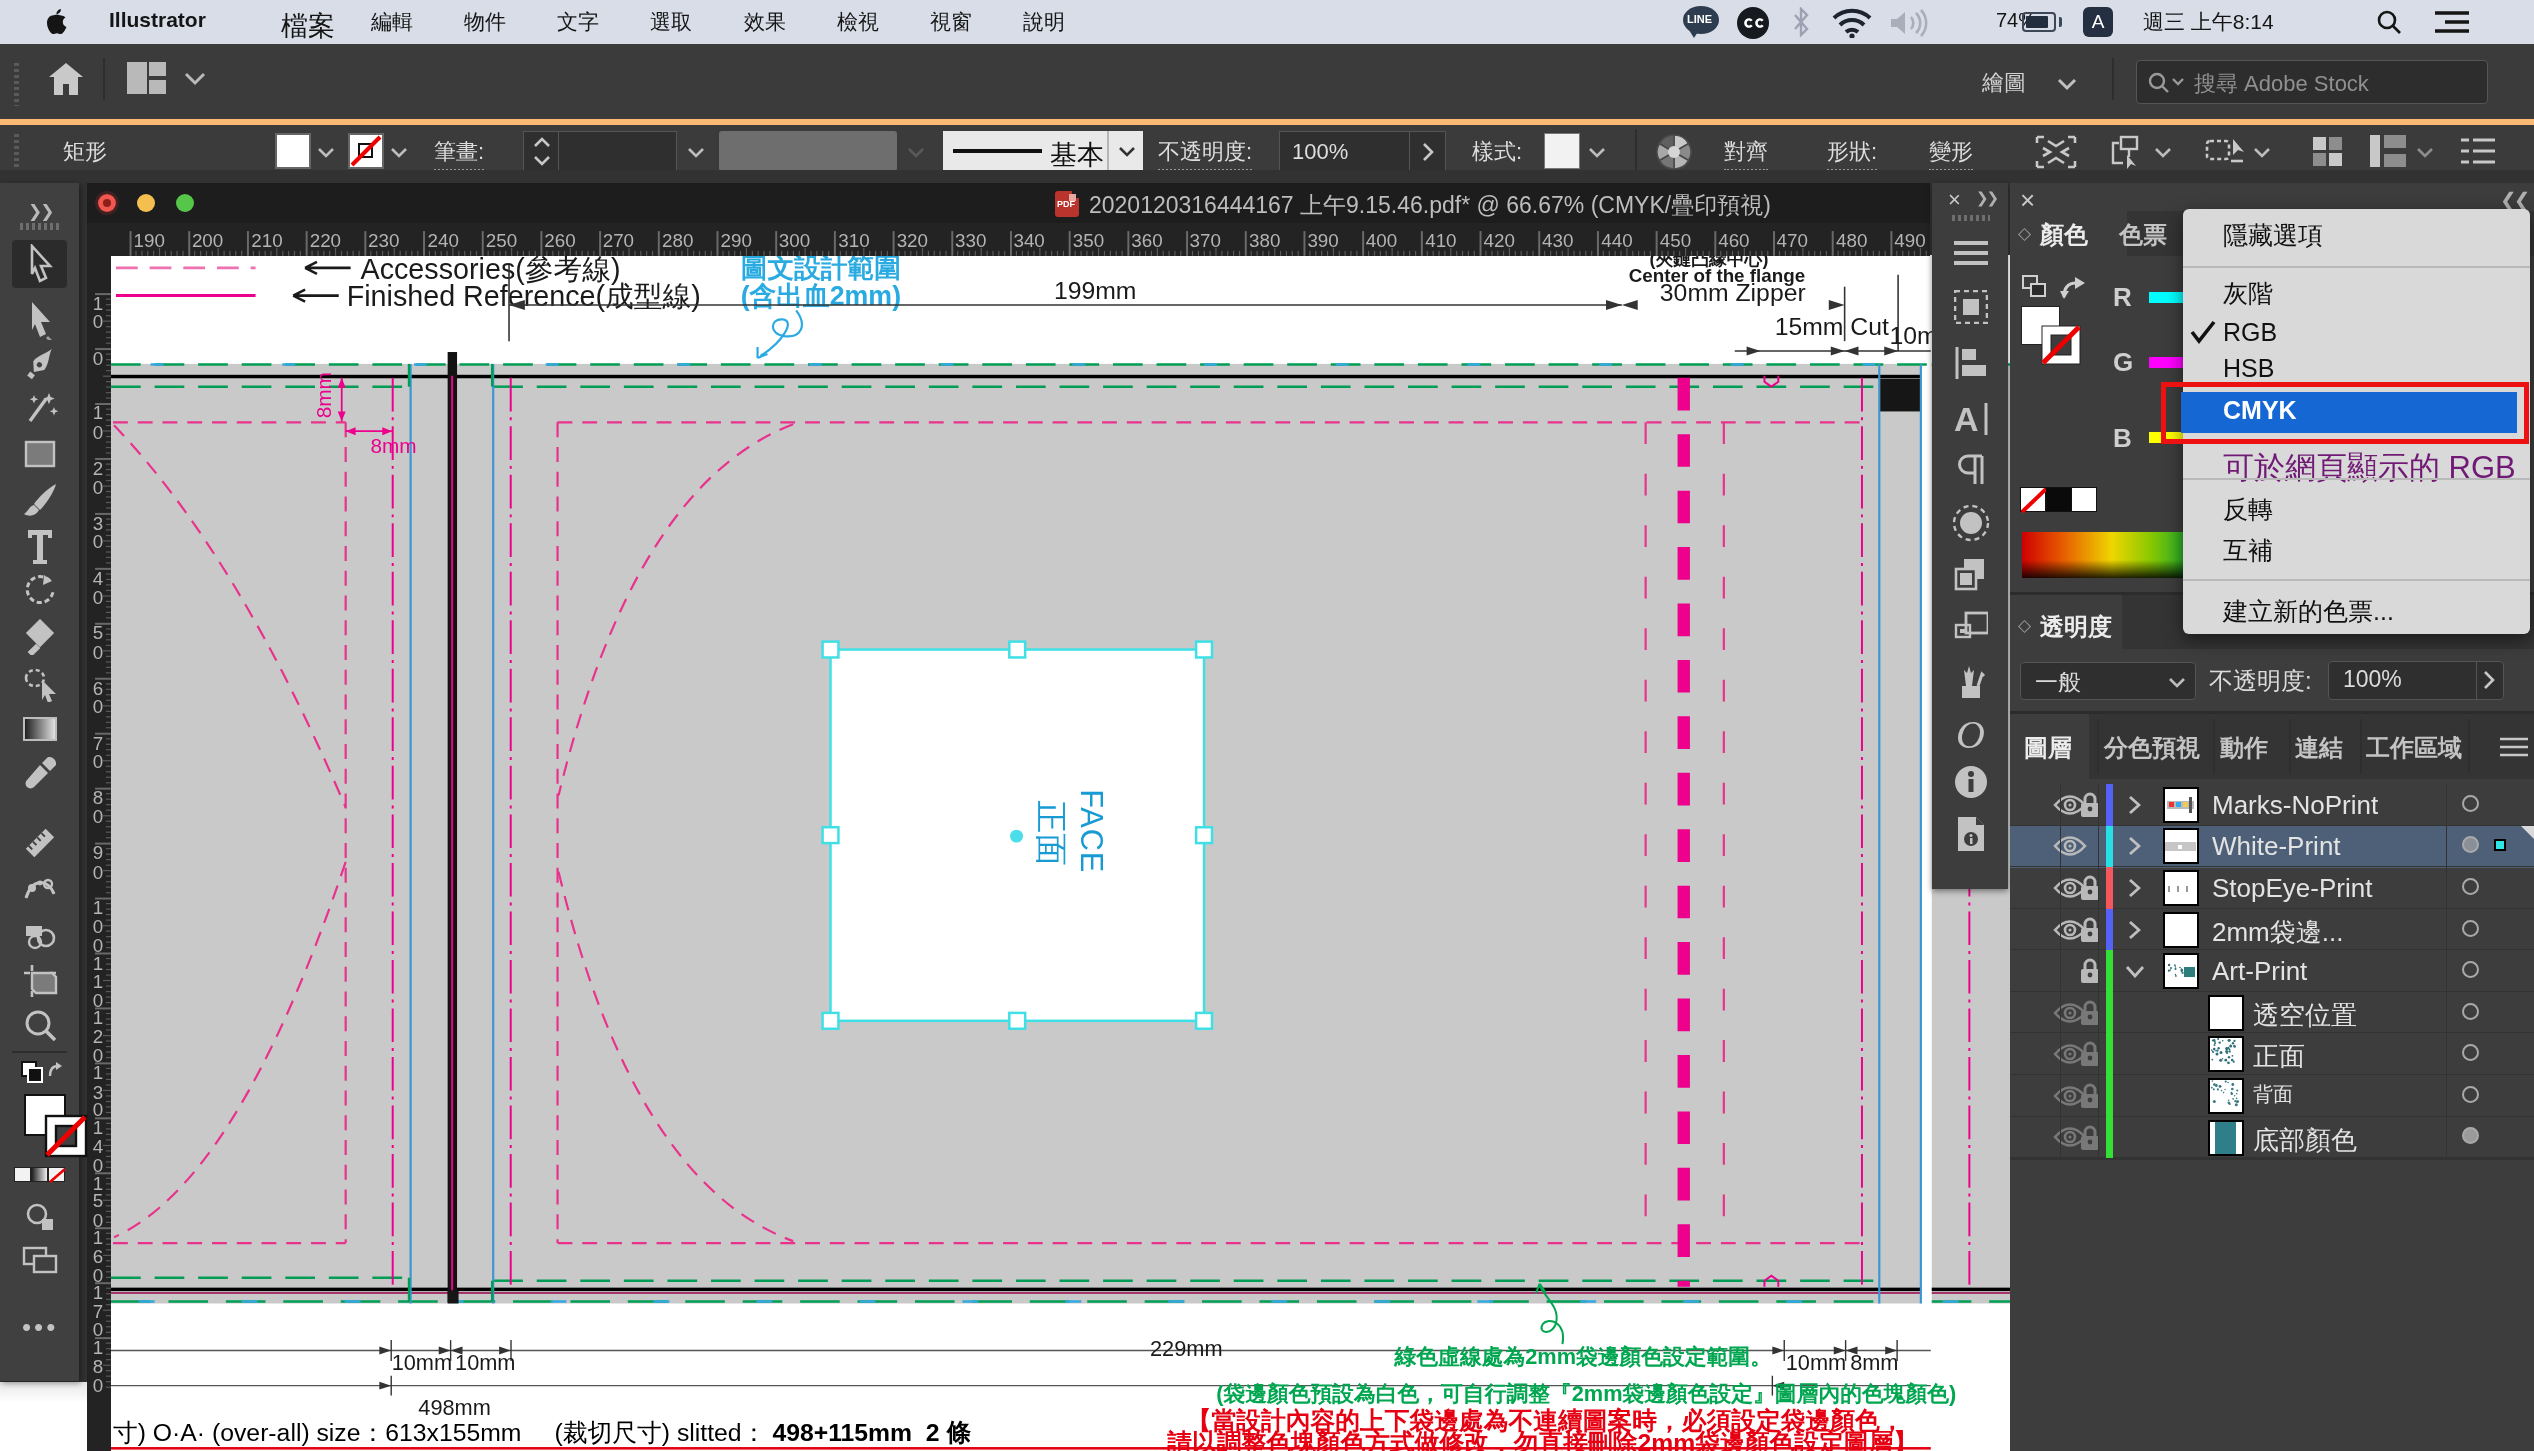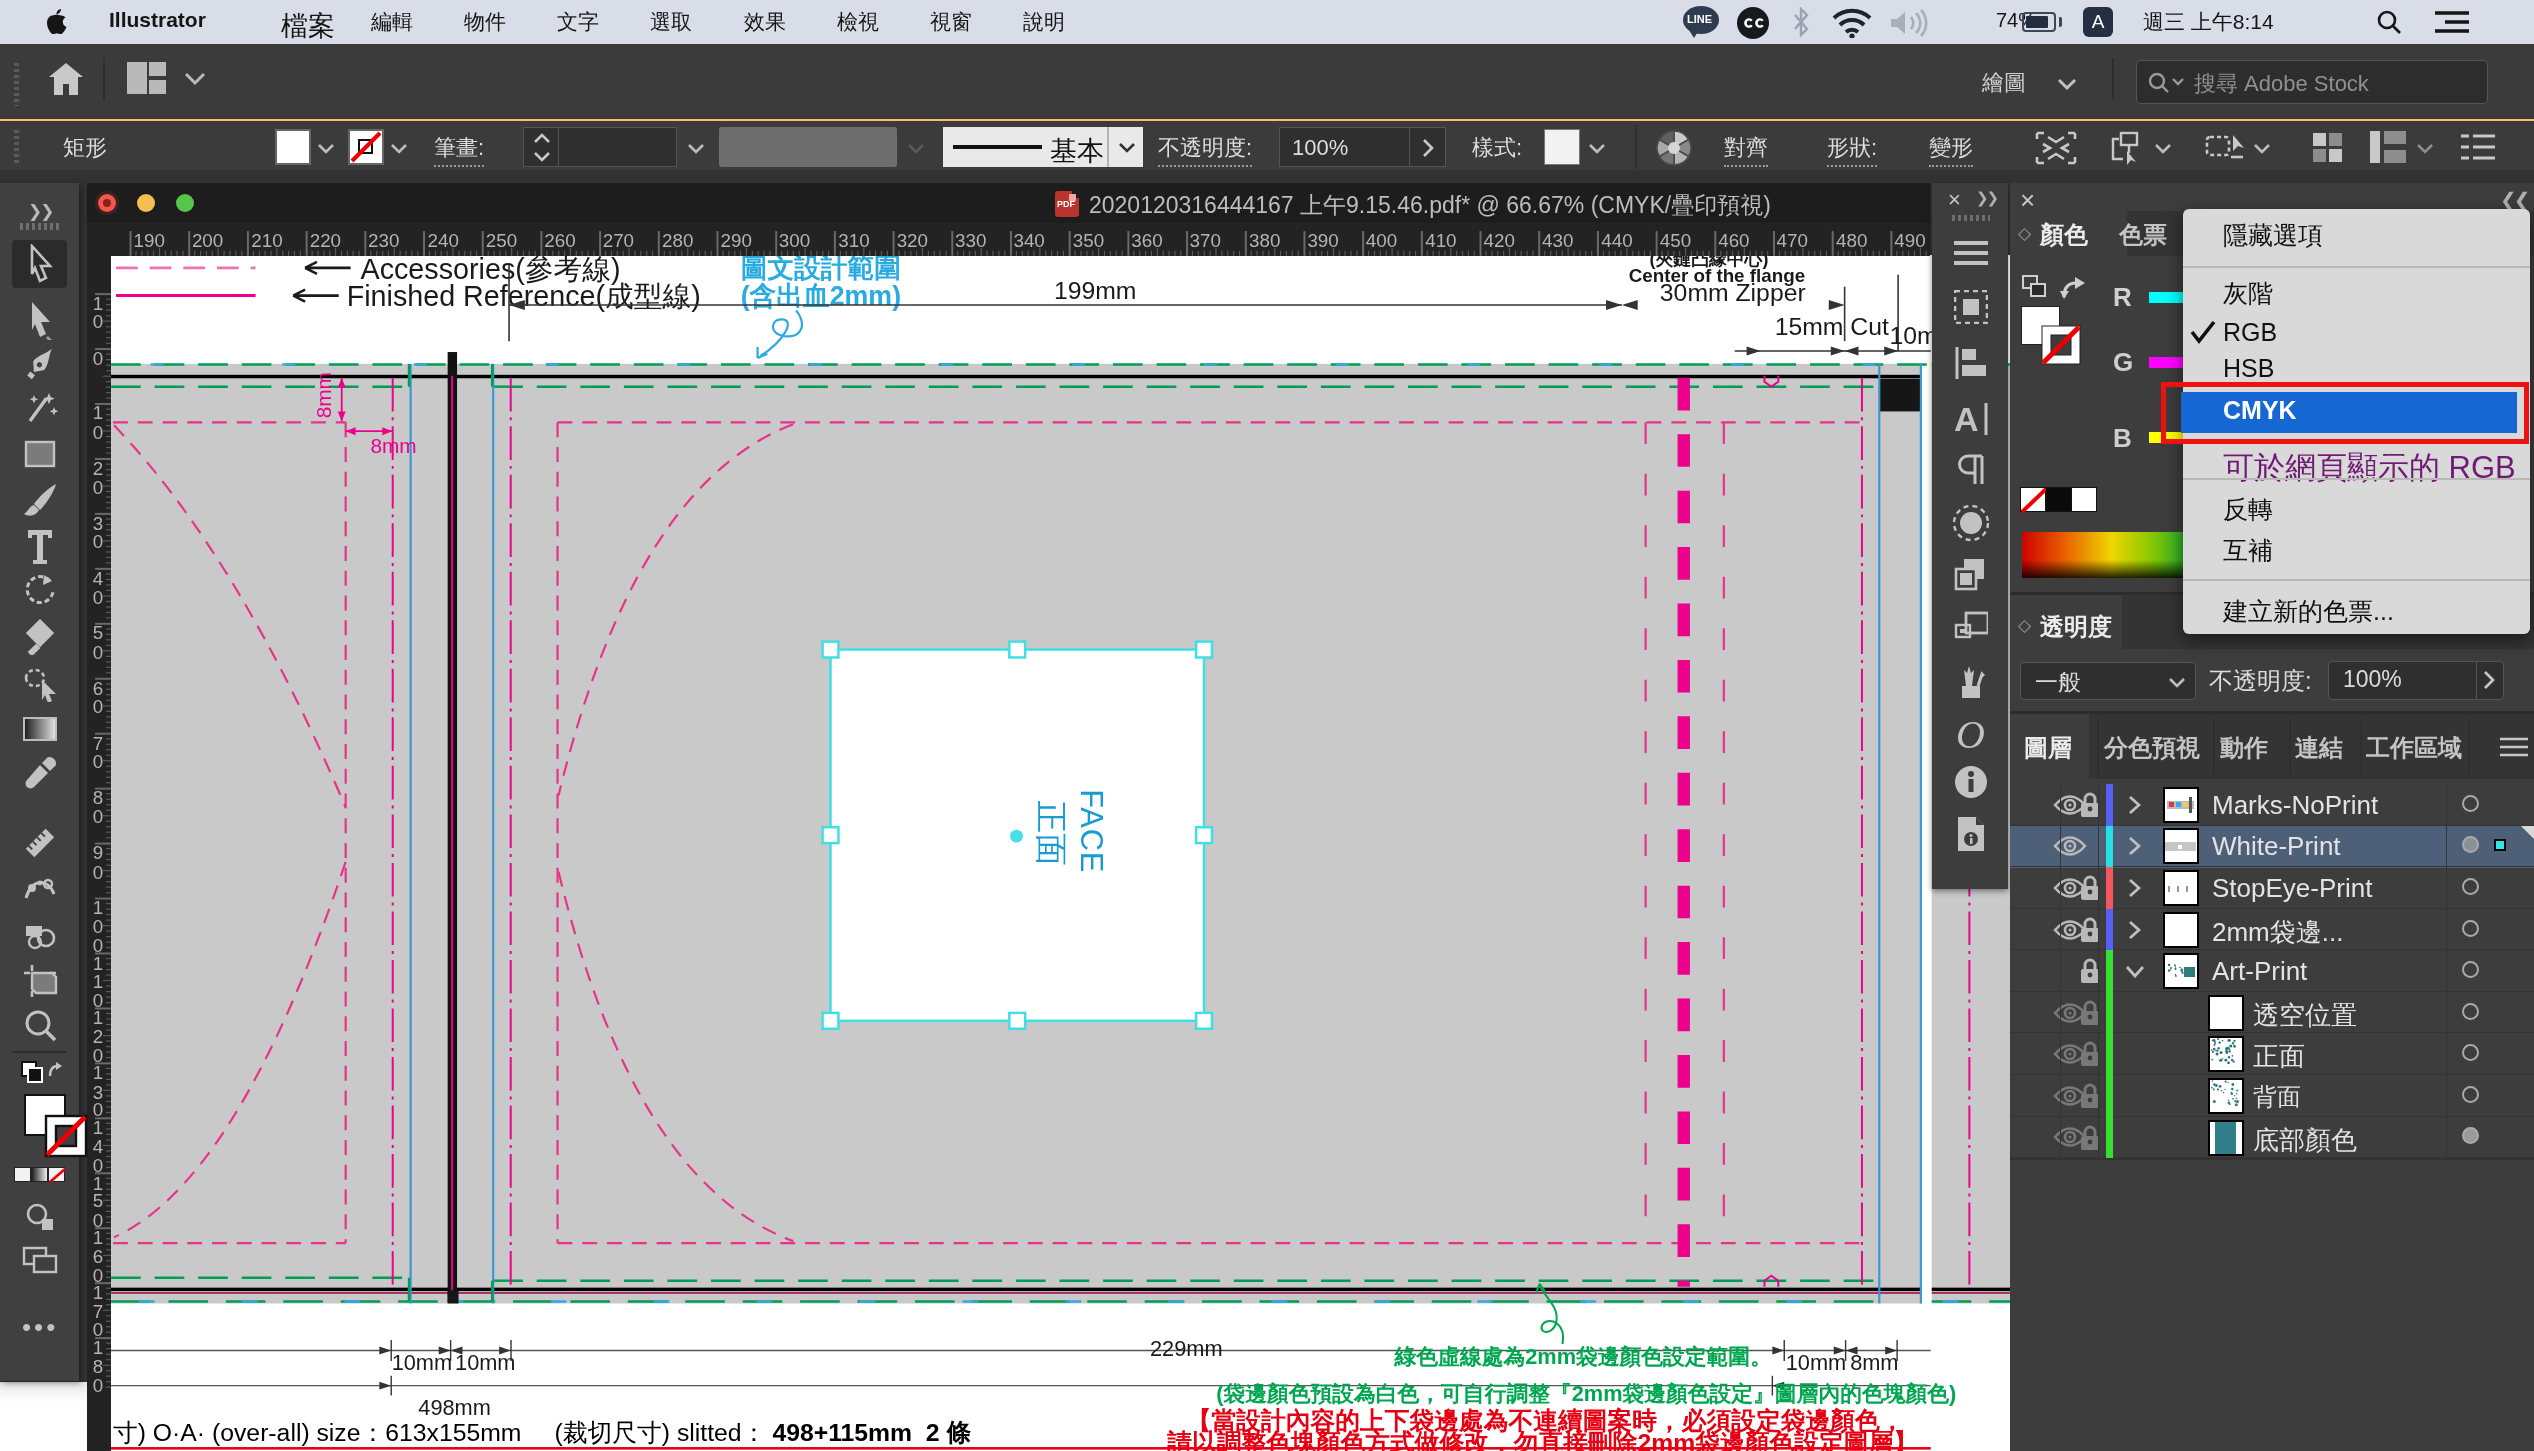--- a/index.html
+++ b/index.html
@@ -5,21 +5,21 @@
   html,body { width:2534px; height:1451px; overflow:hidden; background:#323232;
     font-family:"Liberation Sans", sans-serif; }
   .abs { position:absolute; }
   
   #menubar { position:absolute; left:0; top:0; width:2534px; height:44px;
     background:#d8dde7; color:#151515; font-size:19px; }
   #menubar .mi { position:absolute; top:9px; white-space:nowrap; }
   
   #appbar { position:absolute; left:0; top:44px; width:2534px; height:75px; background:#3b3b3b; }
   #ctrlbar { position:absolute; left:0; top:119px; width:2534px; height:51px; background:#3b3b3b;
-    border-top:2px solid #fdba74; }
+    border-top:6px solid #fdba74; }
   
   #doctitle { position:absolute; left:87px; top:183px; width:1843px; height:40px; background:#1d1d1d; }
   #hruler { position:absolute; left:87px; top:223px; width:1843px; height:33px; background:#232323; overflow:hidden;}
   #vruler { position:absolute; left:87px; top:255px; width:24px; height:1196px; background:#232323; overflow:hidden;}
   #canvas { position:absolute; left:111px; top:255px; width:1899px; height:1196px; background:#ffffff; overflow:hidden;}
   
   #ltools { position:absolute; left:0; top:183px; width:79px; height:1198px; background:#404040;
     box-shadow:2px 2px 6px rgba(0,0,0,.4); }
   
   #istrip { position:absolute; left:1932px; top:183px; width:76px; height:706px; background:#3d3d3d;
@@ -1464,21 +1464,21 @@
         <circle cx="18.6" cy="20.2" r="0.8" fill="#3a7a84"></circle>
         <circle cx="18.8" cy="22.8" r="1.3" fill="#3a7a84"></circle>
         <circle cx="21.3" cy="12.5" r="0.8" fill="#3a7a84"></circle>
         <circle cx="22.3" cy="9.0" r="1.3" fill="#3a7a84"></circle>
         <circle cx="27.2" cy="10.5" r="1.0" fill="#3a7a84"></circle>
         <circle cx="26.6" cy="18.4" r="0.8" fill="#3a7a84"></circle>
         <circle cx="4.4" cy="4.6" r="1.4" fill="#3a7a84"></circle>
         <circle cx="22.8" cy="4.5" r="1.4" fill="#3a7a84"></circle>
       </svg>
     </div>
-    <div class="abs" style="left:243px;top:898px;color:#e3e3e3;font-size:24px;white-space:nowrap;">背面</div>
+    <div class="abs" style="left:243px;top:898px;color:#e3e3e3;font-size:20px;white-space:nowrap;">背面</div>
     <div class="abs" style="left:452px;top:903px;width:17px;height:17px;border:2.5px solid #a9a9a9;border-radius:50%;background:transparent;"></div>
     <div class="abs" style="left:436px;top:892px;width:1px;height:42px;background:#333;"></div>
     <div class="abs" style="left:0;top:974px;width:525px;height:1px;background:#333;"></div>
     <div class="abs" style="left:43px;top:943px;"><svg width="34" height="22" viewBox="0 0 34 22">
         <path d="M2 11 Q17 -6 32 11 Q17 28 2 11 Z" fill="none" stroke="#787878" stroke-width="2.6"></path>
         <circle cx="17" cy="11" r="5" fill="none" stroke="#787878" stroke-width="2.6"></circle>
         <circle cx="17" cy="11" r="1.6" fill="#787878"></circle>
       </svg></div>
     <div class="abs" style="left:69px;top:942px;"><svg width="22" height="26" viewBox="0 0 22 26">
         <rect x="2" y="11" width="18" height="14" rx="2" fill="#787878"></rect>

